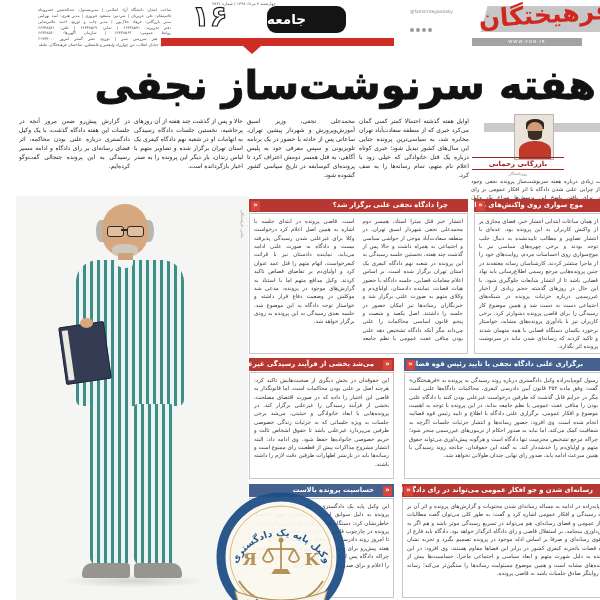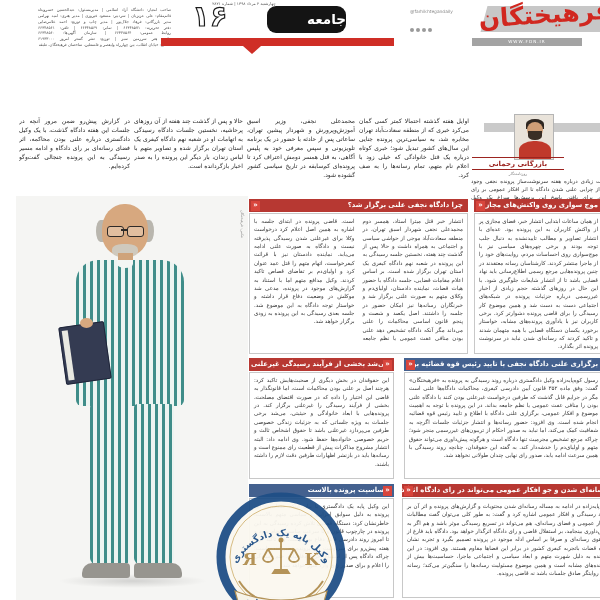--- a/index.html
+++ b/index.html
@@ -8,21 +8,21 @@
   .abs{position:absolute;box-sizing:border-box;}
 
   
   .dateline{left:183px;top:1px;width:90px;font-size:4px;color:#555;text-align:center;}
   .mast-info{left:22px;top:7px;width:133px;font-size:3.9px;line-height:1.5;color:#4d4d4d;
              text-align:justify;text-align-last:justify;}
   .mast-info div{overflow:hidden;white-space:nowrap;}
   .pagenum{left:176px;top:2px;font-size:29px;font-weight:bold;color:transparent;
            -webkit-text-stroke:1.2px #1c1c1c;line-height:1;}
   .section-badge{left:251px;top:6px;width:79px;height:27px;background:#141414;border-radius:9px;
-                 color:#fff;font-size:13.5px;font-weight:bold;text-align:right;line-height:26px;}
+                 color:#fff;font-size:13.5px;font-weight:bold;text-align:left;line-height:26px;}
   .logo-gray{left:468px;top:6px;width:122px;height:26px;background:#c7c7c7;transform:skewX(-15deg);}
   .logo-text{left:460px;top:-1px;width:138px;text-align:center;font-size:25px;font-weight:bold;
              color:#d1271f;transform:rotate(-4deg);line-height:1.3;}
   .social-handle{left:394px;top:9px;width:64px;font-size:4.4px;color:#8a8a8a;direction:ltr;text-align:left;}
   .social-icons{left:394px;top:17px;width:64px;direction:ltr;text-align:left;}
   .social-icons span{display:inline-block;width:4px;height:4px;border-radius:50%;background:#9a9a9a;margin-right:2px;}
   .web-bar{left:456px;top:38px;width:110px;height:8px;background:#a3a3a3;color:#fff;font-size:4.2px;
            letter-spacing:1px;text-align:center;line-height:8px;direction:ltr;}
   .red-bar{left:145px;top:38px;width:233px;height:8px;background:#cf2e26;}
   .red-tri{left:227px;top:46px;width:0;height:0;border-left:9px solid transparent;
@@ -73,21 +73,21 @@
   .fg-hand{position:absolute;left:64px;top:122px;width:13px;height:10px;background:#d7a87f;border-radius:50%;}
   .fg-leg-l{position:absolute;left:74px;top:208px;width:40px;height:160px;border-radius:4px 4px 6px 6px;}
   .fg-leg-r{position:absolute;left:118px;top:208px;width:40px;height:160px;border-radius:4px 4px 6px 6px;}
   .fg-shoe-l{position:absolute;left:66px;top:367px;width:48px;height:15px;background:#97958f;border-radius:10px 4px 3px 3px;}
   .fg-shoe-r{position:absolute;left:118px;top:367px;width:48px;height:15px;background:#97958f;border-radius:4px 10px 3px 3px;}
   .fg-shadow{position:absolute;left:42px;top:378px;width:150px;height:14px;border-radius:50%;
              background:radial-gradient(ellipse at center,rgba(0,0,0,.14),rgba(0,0,0,0) 70%);}
 
   
   .sec-head{height:13px;color:#fff;font-size:6.8px;font-weight:bold;line-height:13px;overflow:hidden;white-space:nowrap;}
-  .sec-head .txt{display:block;padding:0 5px;}
+  .sec-head .txt{display:block;padding:0 20px;}
   .head-red{background:#b73832;}
   .head-blue{background:#44618f;}
   .mk{position:absolute;top:1.5px;width:9px;height:10px;background:#d8453c;color:#fff;font-size:7px;
       line-height:9px;text-align:center;font-weight:bold;}
   .mk-left{left:2px;}
   .mk-right{right:2px;}
   .pad-l{padding-left:13px;}
   .pad-r{padding-right:13px;}
   .sec-body{border:1px solid #c8c8c8;padding:3px 4px;font-size:5.5px;line-height:1.52;color:#373737;
             text-align:justify;overflow:hidden;background:#fff;}
@@ -134,20 +134,21 @@
   <div class="abs logo-gray"></div>
   <div class="abs logo-text">فرهیختگان</div>
   <div class="abs social-handle">@farhikhtegandaily</div>
   <div class="abs social-icons">
     <span></span><span></span><span></span><span></span>
   </div>
   <div class="abs web-bar">WWW.FDN.IR</div>
   <div class="abs red-bar"></div>
   <div class="abs red-tri"></div>
 
+  <div class="abs headline">هفته سرنوشت‌ساز نجفی</div>
 
   <div class="abs by-graybar"></div>
   <div class="abs portrait">
     <div class="p-hair"></div>
     <div class="p-head"></div>
     <div class="p-beard"></div>
     <div class="p-shirt"></div>
   </div>
   <div class="abs by-name">بازرگانی رحمانی</div>
   <div class="abs by-role">روزنامه‌نگار</div>

